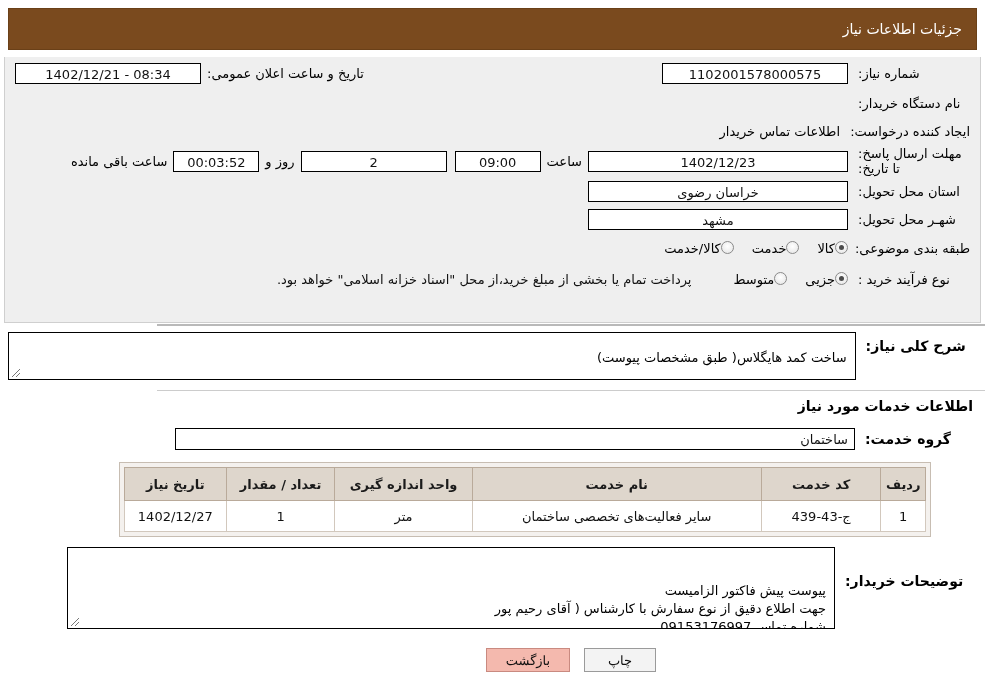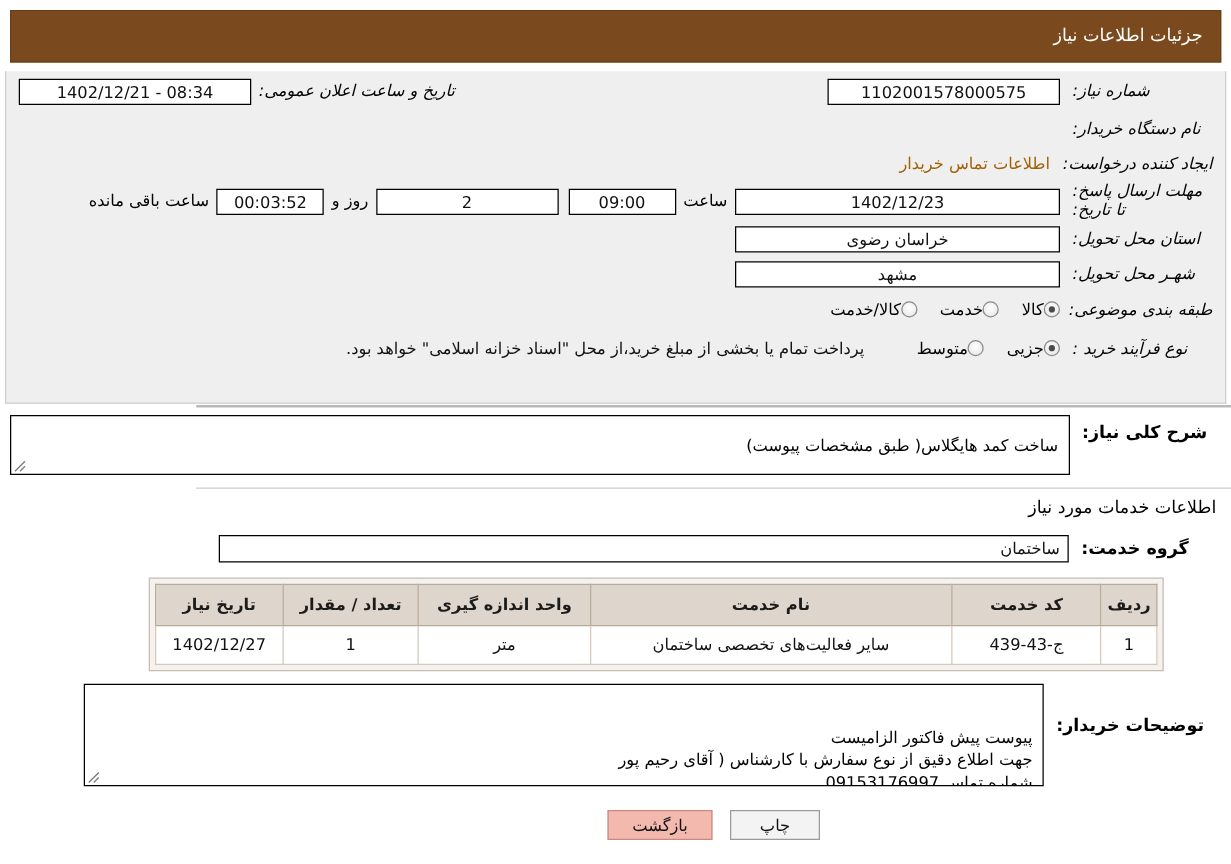--- a/index.html
+++ b/index.html
@@ -91,21 +91,20 @@
     padding: 0 10px;
     height: 27px;
   }
   .lbl {
     font-size: 13px;
     color: #000;
     text-align: left;
     white-space: nowrap;
     padding-left: 6px;
     box-sizing: border-box;
-    font-style: italic;
   }
   .lbl-main {
     width: 122px;
     text-align: left;
     padding-left: 10px;
   }
   .fld {
     background: #ffffff;
     border: 1px solid #000000;
     height: 21px;
@@ -122,21 +121,21 @@
     text-align: right;
   }
   .gap { width: 8px; }
   
   .w-186 { width: 186px; }
   .w-620 { width: 620px; }
   .w-86  { width: 86px; }
   .w-146 { width: 146px; }
   .w-260 { width: 260px; }
   .link-blue {
-    color: #a16207;
+    color: #000000;
     text-decoration: none;
     font-size: 13px;
     white-space: nowrap;
     cursor: pointer;
   }
   .small-lbl {
     font-size: 13px;
     white-space: nowrap;
     padding: 0 6px;
   }
@@ -205,21 +204,21 @@
   .resize-grip {
     position: absolute;
     left: 2px;
     bottom: 1px;
     width: 10px;
     height: 10px;
     pointer-events: none;
   }
   .section-title {
     font-size: 14px;
-    font-weight: normal;
+    font-weight: bold;
   }
   
   table.svc {
     border-collapse: collapse;
     width: 100%;
     font-size: 13px;
     background: #fff;
   }
   table.svc th {
     background: #ded6cc;

